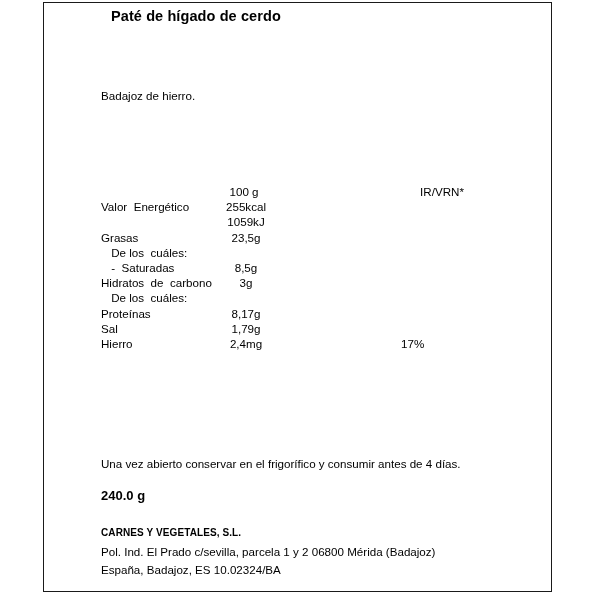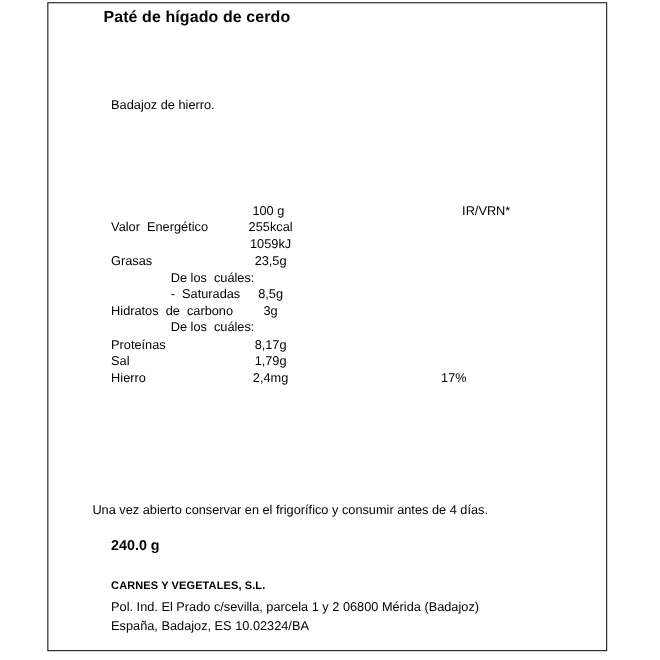--- a/index.html
+++ b/index.html
@@ -22,21 +22,21 @@
     top: 2px;
     width: 509px;
     height: 590px;
     border: 1.5px solid #1a1a1a;
     box-sizing: border-box;
     background: #ffffff;
   }
 
   #product-title {
     position: absolute;
-    left: 50px;
+    left: 67px;
     top: 5px;
     font-size: 14.5px;
     font-weight: bold;
     letter-spacing: 0.1px;
     white-space: nowrap;
   }
 
   #ingredients {
     position: absolute;
     left: 57px;
@@ -80,29 +80,29 @@
     white-space: pre;
   }
   .nrow .npct {
     position: absolute;
     left: 300px;
     top: 0;
     width: 62px;
     text-align: left;
     white-space: pre;
   }
-  .nrow.indent1 .nlabel { left: 7px; margin-left: 44px; }
+  .nrow.indent1 .nlabel { left: 7px; }
 
   
   .nrow.header .nvalue { width: 286px; }
   .nrow.header .npct { left: 296px; text-align: center; width: 90px; }
 
   #storage-note {
     position: absolute;
-    left: 40px;
+    left: 57px;
     top: 454px;
     font-size: 11.6px;
     white-space: nowrap;
   }
 
   #net-weight {
     position: absolute;
     left: 57px;
     top: 485px;
     font-size: 13px;

